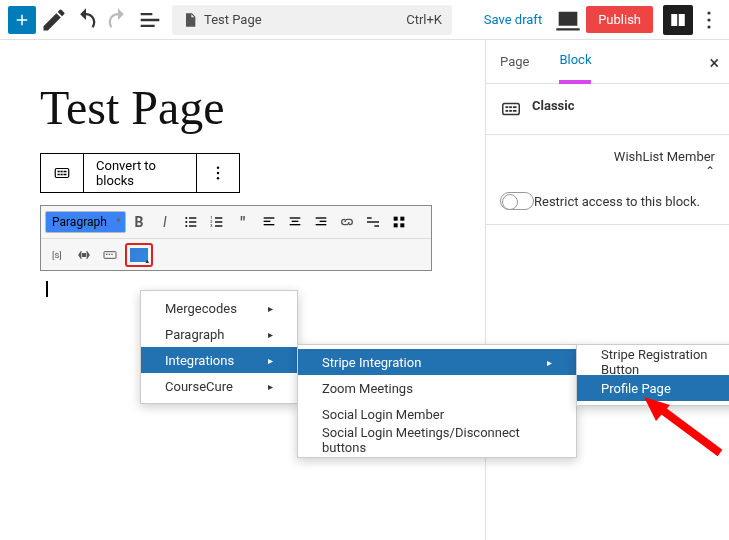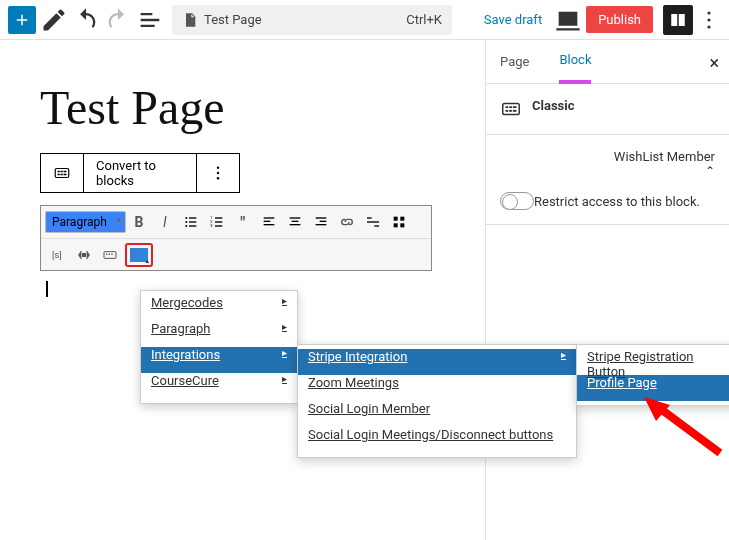--- a/index.html
+++ b/index.html
@@ -28,21 +28,21 @@
   .classic-row + .classic-row { border-top:1px solid #ddd; }
   .ct-sel { font-size:12px; padding:3px 18px 3px 6px; border:1px solid #bbb; background:#3b82f6; position:relative; border-radius:2px;}
   .ct-sel:after { content:"▾"; position:absolute; right:4px; top:3px; font-size:9px; color:#666;}
   .ct-ic { width:26px; height:26px; display:flex;align-items:center;justify-content:center; color:#555; font-size:14px;}
   .ct-ic svg { width:16px; height:16px;}
   .wlm-btn { width:28px; height:24px; border:2px solid #d22; border-radius:3px; display:flex;align-items:center;justify-content:center; margin-left:2px; }
   .wlm-btn-inner { width:18px; height:14px; background:linear-gradient(135deg,#3a7bd5,#2e8be0); position:relative;}
   .wlm-btn-inner:after { content:"▴"; position:absolute; right:-1px; bottom:-3px; font-size:7px; color:#333;}
   .caret-line { width:2px; height:16px; background:#000; margin-top:10px; margin-left:6px;}
   .flyout { position:absolute; top:290px; left:140px; background:#fff; border:1px solid #ccc; box-shadow:0 3px 10px rgba(0,0,0,.2); width:158px; font-size:13px; padding:4px 0;}
-  .flyout .row { height:26px; display:flex;align-items:flex-start; justify-content:space-between; padding:0 10px; color:#333;text-decoration:underline; }
+  .flyout .row { height:26px; display:flex;align-items:center; justify-content:space-between; padding:0 24px; color:#333; }
   .flyout .row.sel { background:#2271b1; color:#ffffff; }
   .flyout .row .chev { font-size:10px; }
   .flyout.l2 { left:297px; top:344px; width:280px; padding:4px 0;}
   .flyout.l3 { left:576px; top:344px; width:165px; padding:4px 0;}
   .sb-tabs { display:flex; height:44px; border-bottom:1px solid #e0e0e0; align-items:center; padding:0 14px; position:relative; gap:30px;}
   .sb-tab { font-size:13px; color:#555; height:44px; display:flex;align-items:center; }
   .sb-tab.active { color:#007cba; border-bottom:4px solid #d946ef; }
   .sb-close { position:absolute; right:10px; top:12px; font-size:18px; color:#333; }
   .sb-sec { padding:14px 14px; border-bottom:1px solid #e0e0e0; font-size:13px; color:#333; }
   .sb-sec .hdr { display:flex; justify-content:space-between; align-items:flex-end;flex-direction:column; }

